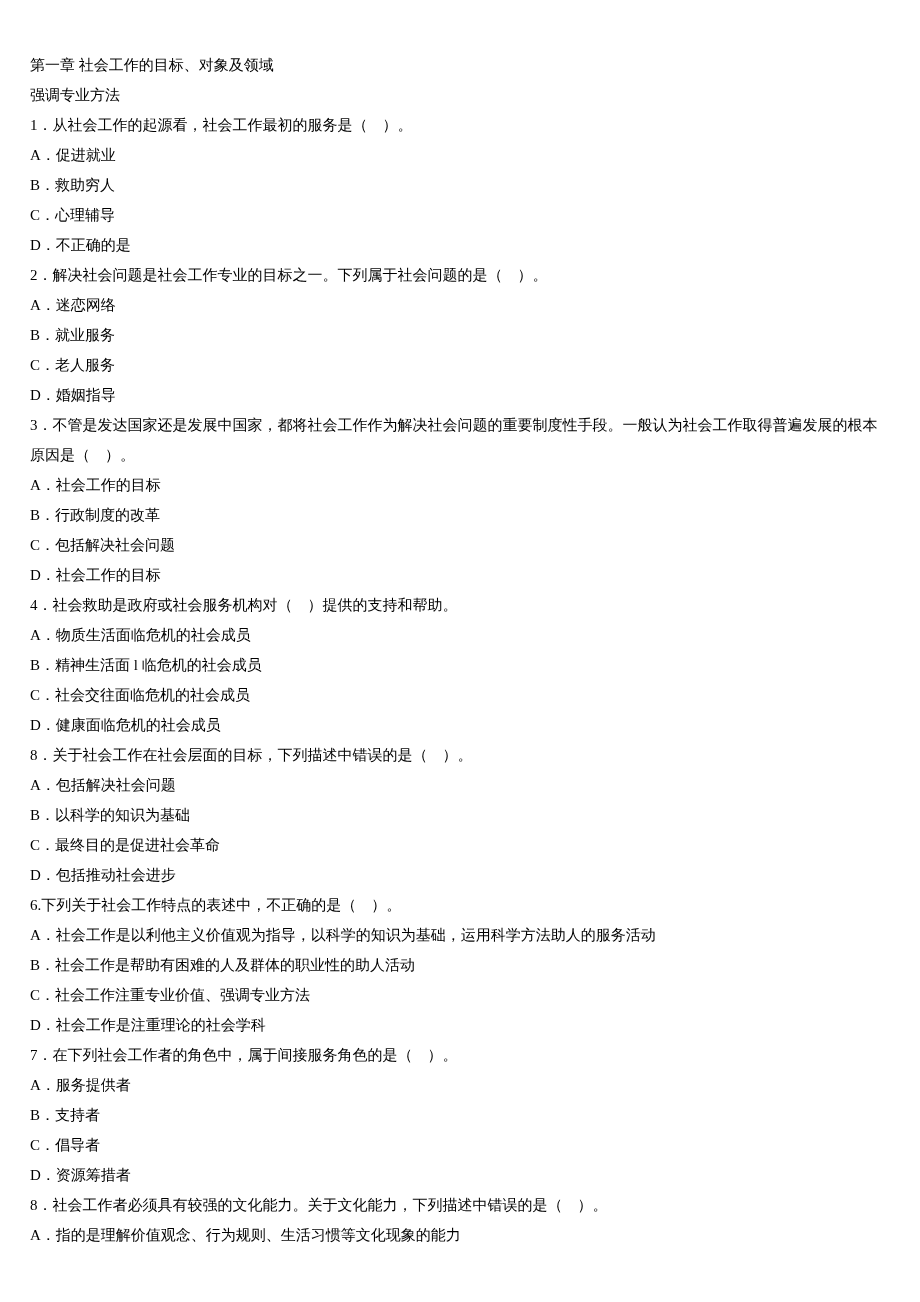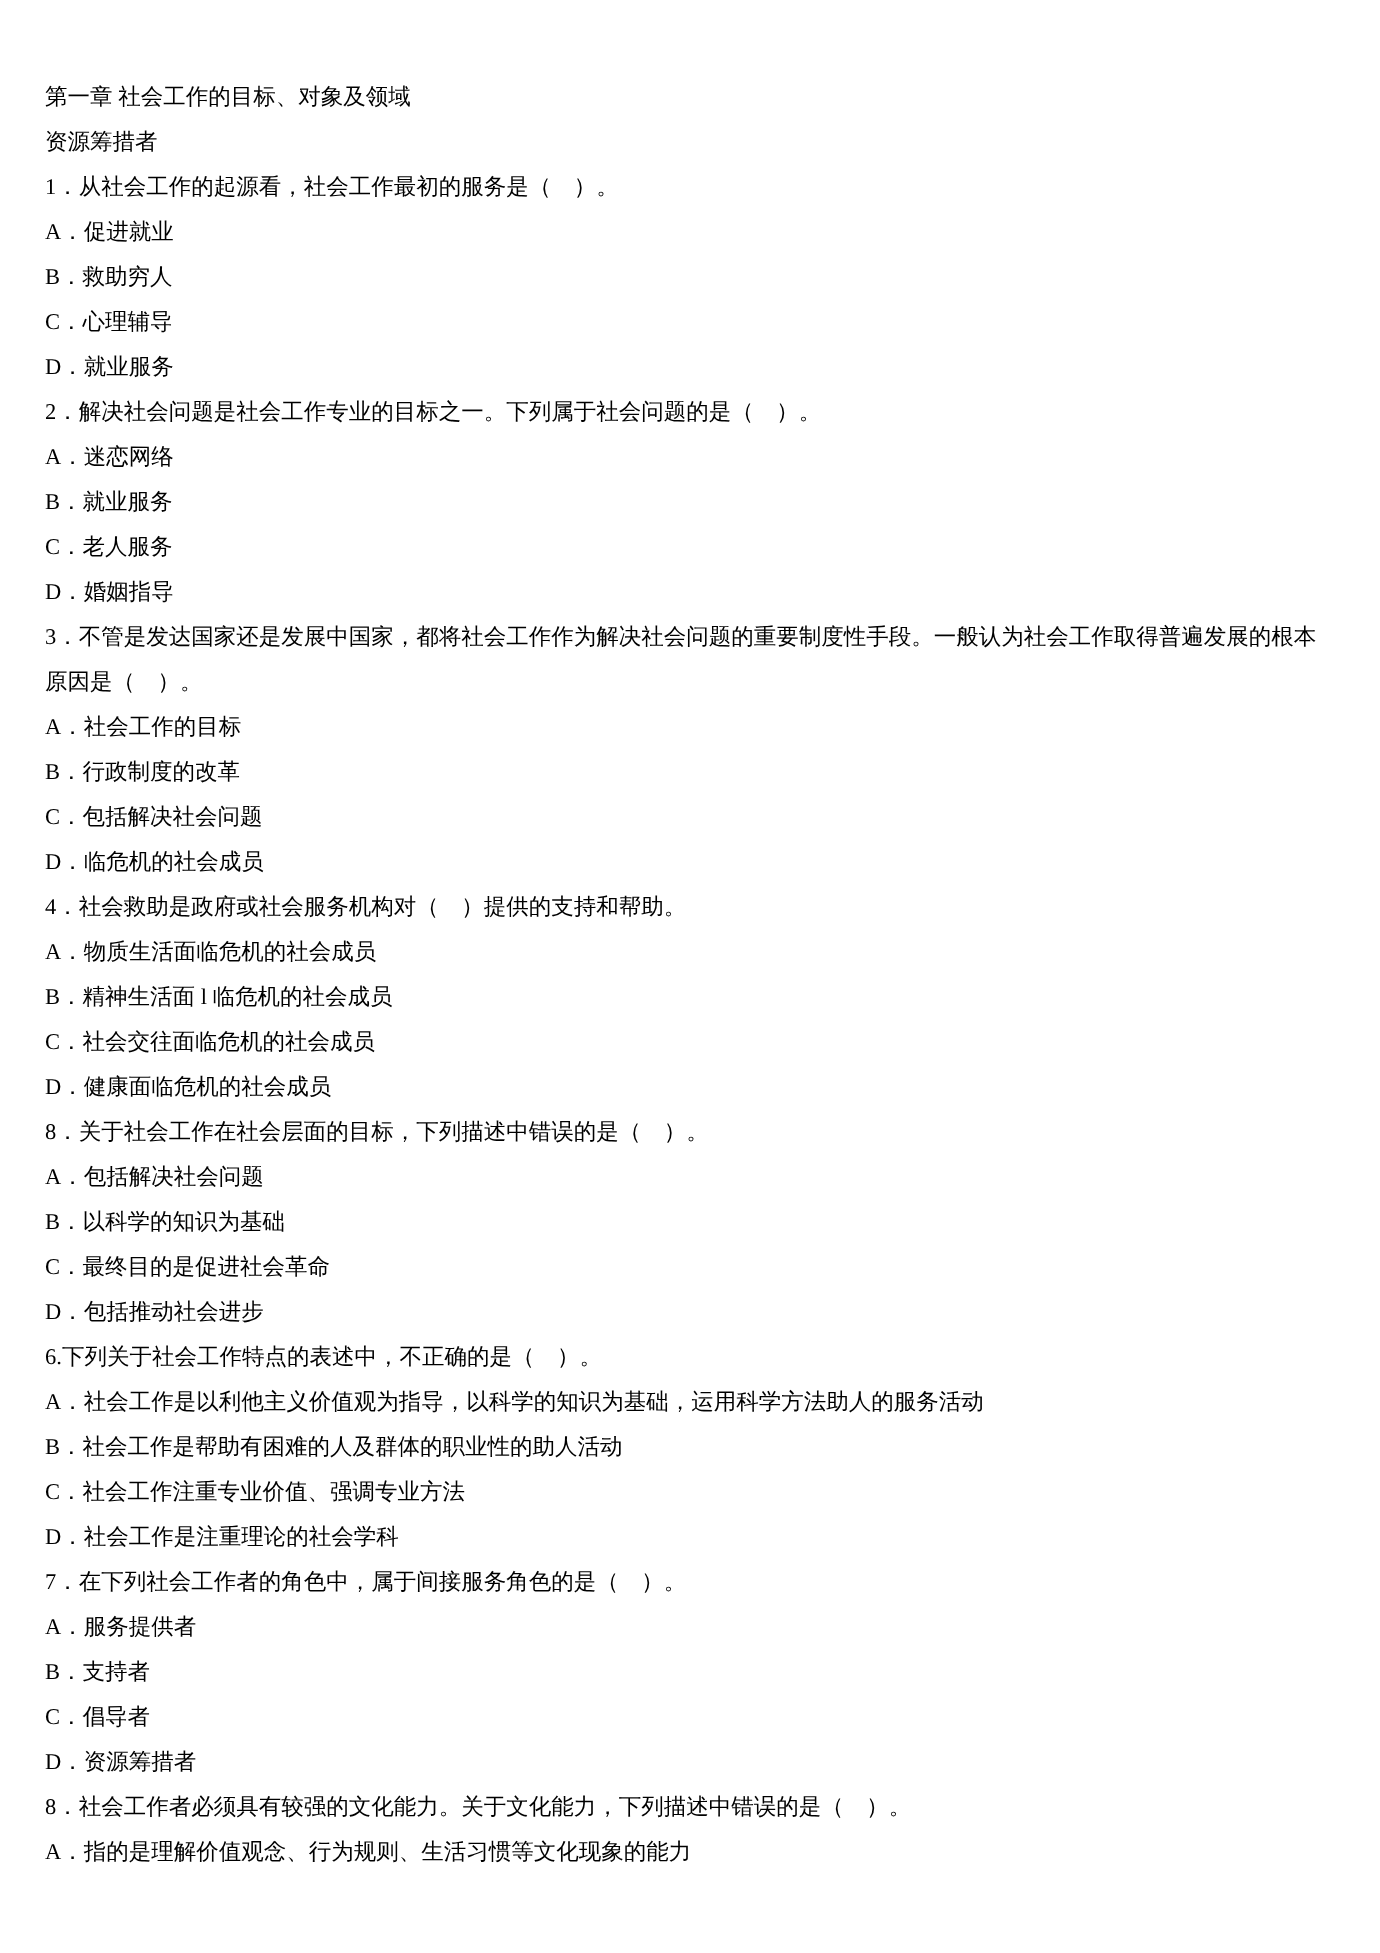--- a/index.html
+++ b/index.html
@@ -18,39 +18,39 @@
       width: 920px;
     }
     .line {
       white-space: normal;
     }
   </style>
 </head>
 <body>
 
 <div class="line">第一章 社会工作的目标、对象及领域</div>
-<div class="line">资源筹措者</div>
+<div class="line">强调专业方法</div>
 
 <div class="line">1．从社会工作的起源看，社会工作最初的服务是（　）。</div>
 <div class="line">A．促进就业</div>
 <div class="line">B．救助穷人</div>
 <div class="line">C．心理辅导</div>
-<div class="line">D．就业服务</div>
+<div class="line">D．不正确的是</div>
 
 <div class="line">2．解决社会问题是社会工作专业的目标之一。下列属于社会问题的是（　）。</div>
 <div class="line">A．迷恋网络</div>
 <div class="line">B．就业服务</div>
 <div class="line">C．老人服务</div>
 <div class="line">D．婚姻指导</div>
 
 <div class="line">3．不管是发达国家还是发展中国家，都将社会工作作为解决社会问题的重要制度性手段。一般认为社会工作取得普遍发展的根本原因是（　）。</div>
 <div class="line">A．社会工作的目标</div>
 <div class="line">B．行政制度的改革</div>
 <div class="line">C．包括解决社会问题</div>
-<div class="line">D．临危机的社会成员</div>
+<div class="line">D．社会工作的目标</div>
 
 <div class="line">4．社会救助是政府或社会服务机构对（　）提供的支持和帮助。</div>
 <div class="line">A．物质生活面临危机的社会成员</div>
 <div class="line">B．精神生活面 l 临危机的社会成员</div>
 <div class="line">C．社会交往面临危机的社会成员</div>
 <div class="line">D．健康面临危机的社会成员</div>
 
 <div class="line">8．关于社会工作在社会层面的目标，下列描述中错误的是（　）。</div>
 <div class="line">A．包括解决社会问题</div>
 <div class="line">B．以科学的知识为基础</div>

